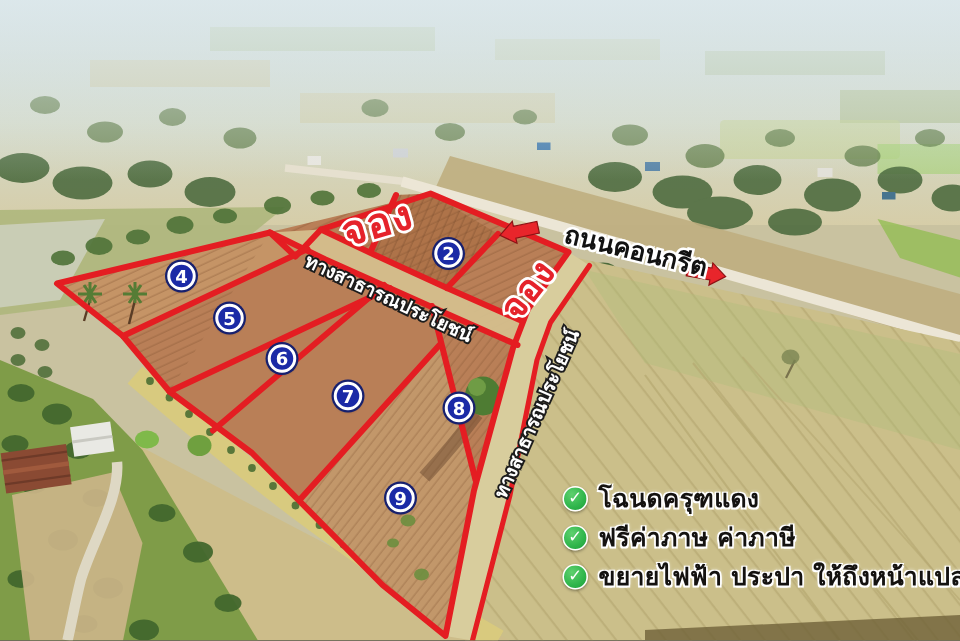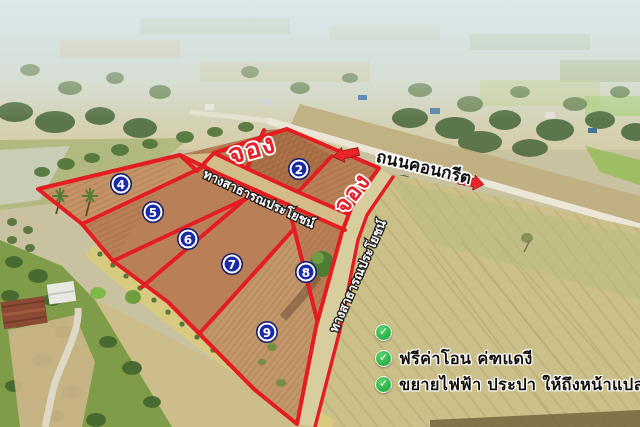--- a/index.html
+++ b/index.html
@@ -304,24 +304,25 @@
     <div class="plot-badge" style="left:153px;top:212px">5</div>
     <div class="plot-badge" style="left:188px;top:239px">6</div>
     <div class="plot-badge" style="left:232px;top:264px">7</div>
     <div class="plot-badge" style="left:306px;top:272px">8</div>
     <div class="plot-badge" style="left:267px;top:332px">9</div>
   </div>
 
   <div class="features">
     <div class="feature-row">
       <span class="check-icon">✓</span>
+      <span class="feature-text">โฉนดครุฑแดง</span>
     </div>
     <div class="feature-row">
       <span class="check-icon">✓</span>
-      <span class="feature-text">ฟรีค่าโอน ค่ฑแดงี</span>
+      <span class="feature-text">ฟรีค่าภาษ ค่าภาษี</span>
     </div>
     <div class="feature-row">
       <span class="check-icon">✓</span>
       <span class="feature-text">ขยายไฟฟ้า ประปา ให้ถึงหน้าแปลง</span>
     </div>
   </div>
 
 </div>
 
 </body></html>

